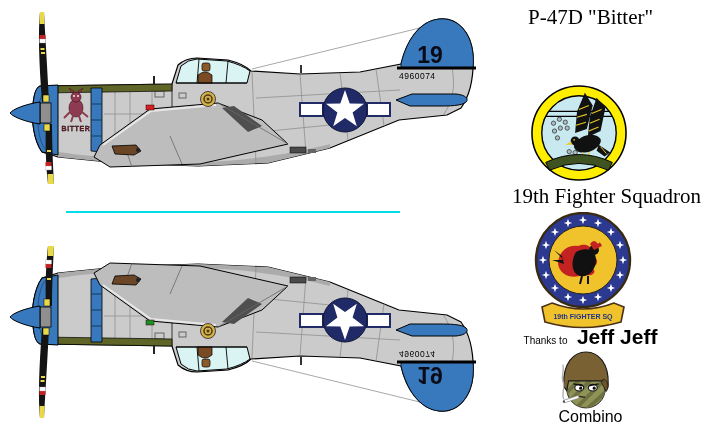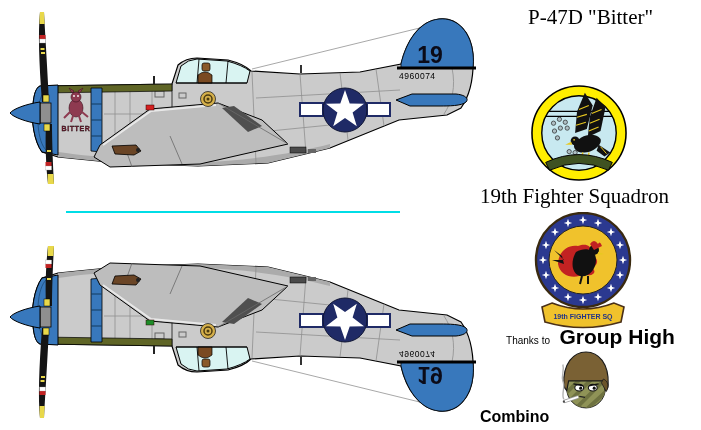--- a/index.html
+++ b/index.html
@@ -5,30 +5,30 @@
   html,body{margin:0;padding:0;background:#fff;}
   body{position:relative;width:701px;height:430px;overflow:hidden;
        font-family:"Liberation Sans",sans-serif;}
   .abs{position:absolute;}
   .plane{width:480px;height:206px;}
   .plane svg{display:block;}
   .plane-bottom svg{transform:scaleY(-1);}
   .divider{left:66px;top:211px;width:334px;height:2px;background:#00DDE6;}
   .title{left:480px;top:6px;width:221px;text-align:center;
          font-family:"Liberation Serif",serif;font-size:21px;line-height:22px;color:#000;}
-  .squadron{left:480px;top:184px;width:221px;text-align:left;
+  .squadron{left:480px;top:184px;width:221px;text-align:right;
          font-family:"Liberation Serif",serif;font-size:21px;color:#000;}
   .emblem1{left:530px;top:84px;}
   .emblem2{left:528px;top:212px;}
   .thanks{left:480px;top:325px;width:221px;text-align:center;white-space:nowrap;}
   .thanks .prefix{font-size:10px;color:#000;vertical-align:baseline;}
   .thanks .name{font-size:21px;font-weight:bold;color:#000;margin-left:5px;}
   .avatar{left:559px;top:346px;}
-  .artist{left:480px;top:408px;width:221px;
-          font-size:16px;font-weight:bold;color:#000;}
+  .artist{left:480px;top:408px;width:221px;text-align:center;
+          font-size:16px;font-weight:normal;color:#000;}
   svg text{font-family:"Liberation Sans",sans-serif;}
 </style>
 </head>
 <body>
 
 <div class="abs plane plane-top" style="left:0;top:2px;">
 <svg viewBox="0 0 480 206" width="480" height="206">
 
   <line x1="252" y1="67" x2="436" y2="22" stroke="#a8a8a8" stroke-width="1"></line>
 
@@ -301,21 +301,21 @@
     <path d="M 62,32 Q 66,26 70,32 Q 72,28 74,34 L 66,38 Z" fill="#C22222"></path>
     <path d="M 70,40 L 76,42 L 70,43 Z" fill="#E8C820"></path>
     <path d="M 54,64 L 52,72 M 60,64 L 60,72" stroke="#111" stroke-width="2"></path>
   </g>
   <text x="55" y="107" text-anchor="middle" font-size="7" font-weight="bold" fill="#223488">19th FIGHTER SQ</text>
 </svg>
 </div>
 
 <div class="abs thanks">
   <span class="prefix">Thanks to</span>
-  <span class="name">Group High</span>
+  <span class="name">Jeff Jeff</span>
 </div>
 
 <div class="abs avatar">
 <svg viewBox="0 0 56 68" width="54" height="66">
   <defs>
         <clipPath id="faceclip">
           <circle cx="28" cy="44" r="20"></circle>
         </clipPath>
       </defs>
   <circle cx="28" cy="44" r="20" fill="#8F9357" stroke="#222" stroke-width="1"></circle>

